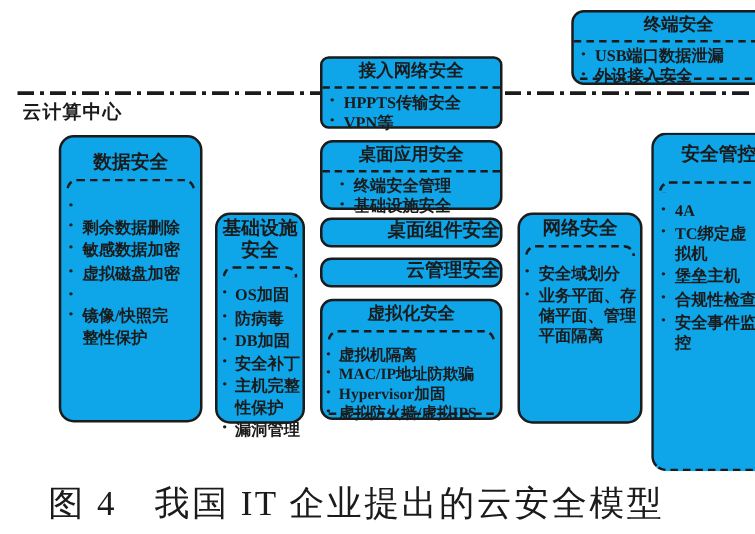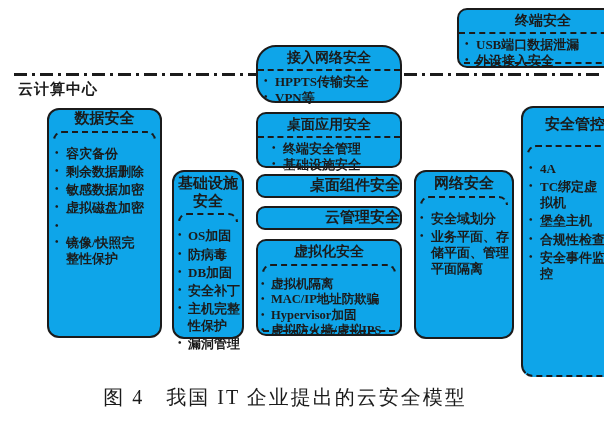--- a/index.html
+++ b/index.html
@@ -19,23 +19,23 @@
   .items{padding:1px 4px 2px 6px;}
   .item{display:flex;font-size:13px;font-weight:600;line-height:1.18;margin:.5px 0;}
   .bullet{flex:0 0 11px;width:11px;font-size:10px;line-height:1.45;}
   .txt{flex:1;}
   .bottom-dash{position:absolute;left:5px;right:5px;bottom:2px;border-top:2px dashed #1b1b1b;}
   .center-title{display:flex;align-items:center;justify-content:flex-end;}
 
   .roomy .item{margin:2px 0;line-height:1.25;}
 
   .b-terminal{left:428px;top:8px;width:172px;height:60px;border-radius:10px;}
-  .b-access{left:227px;top:45px;width:146px;height:58px;border-radius:20px;}
+  .b-access{left:227px;top:45px;width:146px;height:58px;border-radius:7px;}
   .b-data{left:18px;top:108px;width:115px;height:230px;}
-  .b-data .title{padding-top:0;}
+  .b-data .title{padding-top:12px;}
   .b-data .items{padding-right:15px;}
   .b-infra{left:143px;top:170px;width:72px;height:169px;}
   .b-infra .items{padding-left:4px;padding-right:1px;}
   .b-infra .bullet{flex:0 0 10px;width:10px;}
   .b-desktop-app{left:227px;top:112px;width:146px;height:56px;border-radius:10px;}
   .b-desktop-app .items{padding-left:14px;}
   .b-desktop-comp{left:227px;top:174px;width:146px;height:24px;border-radius:9px;}
   .b-cloud-mgmt{left:227px;top:206px;width:146px;height:24px;border-radius:9px;}
   .b-virt{left:227px;top:239px;width:146px;height:97px;border-radius:10px;}
   .b-virt .items{padding-left:3px;padding-right:1px;}
@@ -43,21 +43,21 @@
   .b-virt .bullet{flex:0 0 10px;width:10px;}
   .b-network{left:385px;top:170px;width:100px;height:169px;}
   .b-network .items{padding-left:4px;padding-right:1px;}
   .b-security{left:492px;top:106px;width:108px;height:271px;border-bottom-style:dashed;}
   .b-security .title{padding-top:8px;}
   .b-security .sep-curve{margin-top:10px;}
   .b-security .items{padding:2px 21px 0 6px;}
   .b-physical{left:16px;top:348px;width:472px;height:25px;border-radius:9px;}
 
   .caption{position:absolute;top:384px;left:0;width:570px;text-align:center;
-           font-size:20px;letter-spacing:2px;z-index:3;}
+           font-size:28px;letter-spacing:2px;z-index:3;}
 </style>
 </head>
 <body>
 
 <div class="page">
 
 
   <div class="divider"></div>
 
   <div class="zone-label" style="left:18px;top:80px">云计算中心</div>
@@ -92,21 +92,20 @@
         </div>
       </div>
   </div>
 
   <div class="box b-data roomy">
     <div class="title">数据安全</div>
     <div class="sep-curve"></div>
     <div class="items">
         <div class="item">
           <span class="bullet">•</span>
-          <span class="txt">容灾备份</span>
         </div>
         <div class="item">
           <span class="bullet">•</span>
           <span class="txt">剩余数据删除</span>
         </div>
         <div class="item">
           <span class="bullet">•</span>
           <span class="txt">敏感数据加密</span>
         </div>
         <div class="item">

